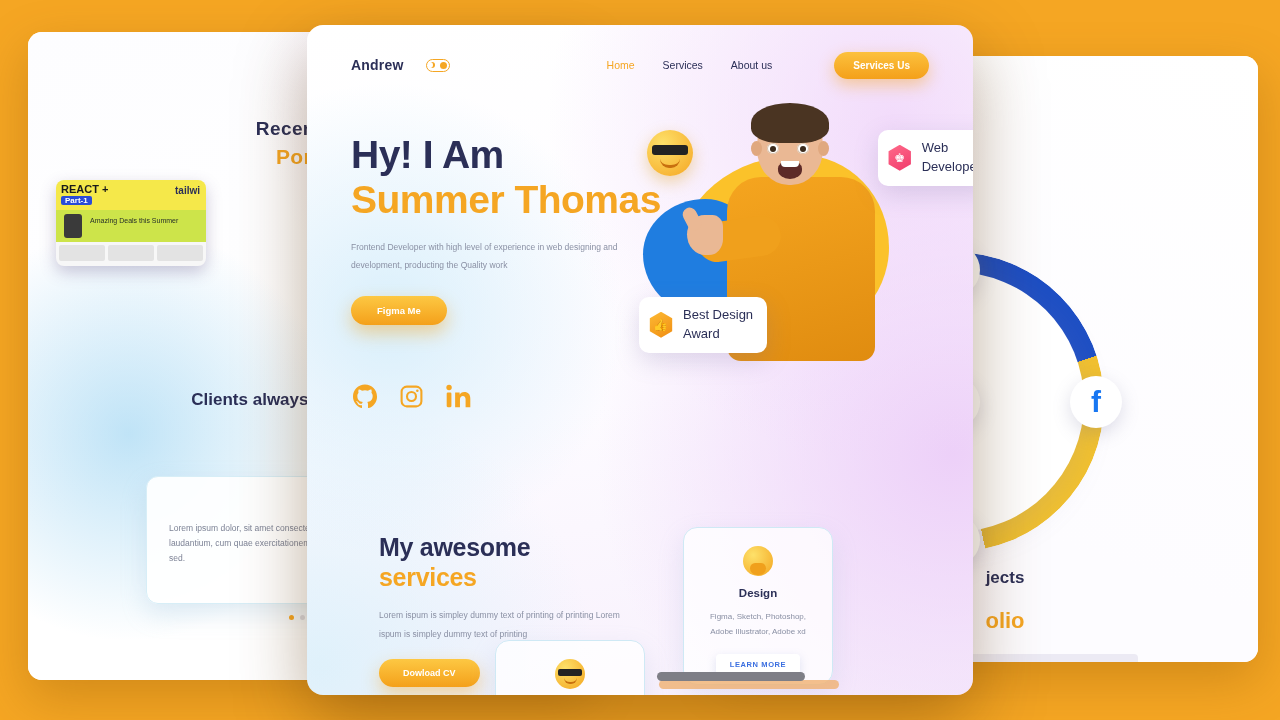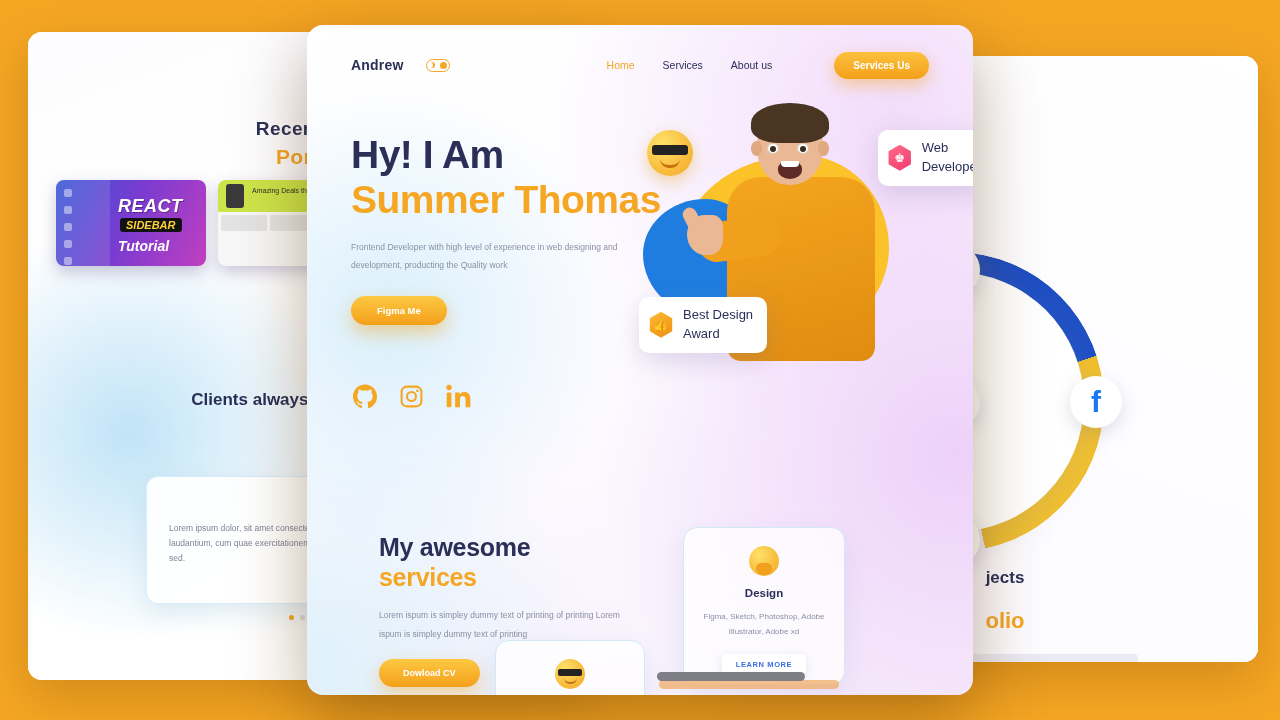--- a/index.html
+++ b/index.html
@@ -286,21 +286,21 @@
     color: #fff; font-size: 9px; font-weight: bold; cursor: pointer;
     box-shadow: 0 8px 18px rgba(245,166,35,.42);
     font-family: "Liberation Sans", sans-serif;
   }
 
   .svc-card {
     position: absolute; border-radius: 14px; background: rgba(255,255,255,.78);
     border: 1.5px solid #cfe9f5; box-shadow: 0 10px 26px rgba(150,170,205,.20);
     text-align: center; padding: 18px 16px;
   }
-  .svc-design { left: 376px; top: 502px; width: 162px; height: 158px; }
+  .svc-design { left: 376px; top: 502px; width: 150px; height: 158px; }
   .svc-dev    { left: 188px; top: 615px; width: 150px; height: 158px; }
   .svc-card .emo { font-size: 24px; line-height: 1; }
   .svc-card .emo .face {
     width: 30px; height: 30px; margin: 0 auto; border-radius: 50%;
     background: radial-gradient(circle at 34% 30%,#fee16a,#f3a51f); position: relative;
   }
   .svc-card .emo .face .g { position: absolute; left: 3px; top: 10px; width: 24px; height: 7px;
     background: #232323; border-radius: 2px; }
   .svc-card .emo .face .m { position: absolute; left: 9px; top: 19px; width: 13px; height: 6px;
     border-bottom: 2px solid #c8700f; border-radius: 0 0 10px 10px; }
@@ -323,33 +323,26 @@
 <body>
 
 <div class="side-page side-left">
   <div class="side-inner">
     <div class="lp-heading">
       <span>Recent Pro</span>
       <span class="sub">Portfo</span>
     </div>
 
     <div class="thumbs">
-      <div class="thumb react">
-        <div class="sidebar-mock">
-          <i></i>
-            <i></i>
-            <i></i>
-            <i></i>
-            <i></i>
-        </div>
-        <span class="t1">REACT</span>
-        <span class="t2">SIDEBAR</span>
-        <span class="t3">Tutorial</span>
-      </div>
       <div class="thumb tail">
+        <div class="top">
+          <span class="lbl">REACT +</span>
+          <span class="lbl2">Part-1</span>
+          <span class="tw">tailwi</span>
+        </div>
         <div class="banner">
           <span class="g"></span>
           <span class="txt">Amazing Deals this Summer</span>
         </div>
         <div class="row">
             <span></span>
             <span></span>
             <span></span>
           </div>
       </div>

